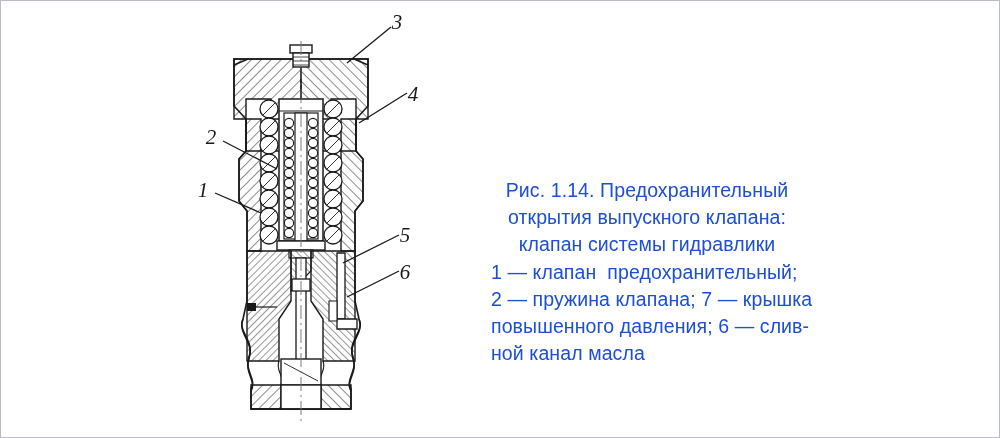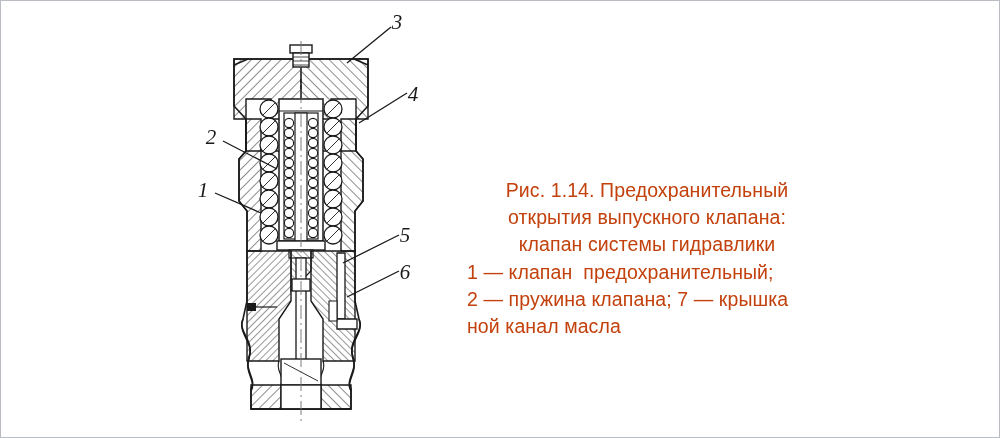--- a/index.html
+++ b/index.html
@@ -14,28 +14,28 @@
     box-sizing:border-box;
     border:1px solid #b9bcc2;
     background:#fff;
   }
   #figure-area{
     position:absolute;left:150px;top:0px;width:300px;height:438px;
   }
   #drawing-svg{display:block;}
   #caption{
     position:absolute;left:466px;top:176px;width:360px;
-    color:#c2410c;
+    color:#1d4ed8;
     font-size:19.5px;
     line-height:27.2px;
     letter-spacing:0.1px;
   }
   .cap-line{white-space:pre;}
   .cap-center{text-align:center;}
-  .cap-left{text-align:left;}
+  .cap-left{text-align:left;margin-left:24px;}
   .lbl{
     font-family:"Liberation Serif", serif;
     font-style:italic;
     font-size:21px;
     fill:#1a1a1a;
   }
 </style>
 </head>
 <body>
 
@@ -250,16 +250,17 @@
       </g>
     </svg>
   </div>
 
   <div id="caption">
     <div class="cap-line cap-center">Рис. 1.14. Предохранительный</div>
     <div class="cap-line cap-center">открытия выпускного клапана:</div>
     <div class="cap-line cap-center">клапан системы гидравлики</div>
     <div class="cap-line cap-left">1 — клапан  предохранительный;</div>
     <div class="cap-line cap-left">2 — пружина клапана; 7 — крышка</div>
+    <div class="cap-line cap-left">повышенного давления; 6 — слив-</div>
     <div class="cap-line cap-left">ной канал масла</div>
   </div>
 
 </div>
 
 </body></html>

